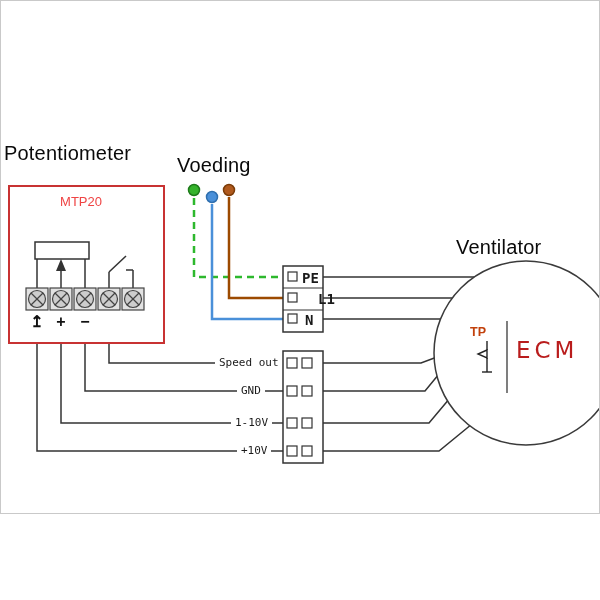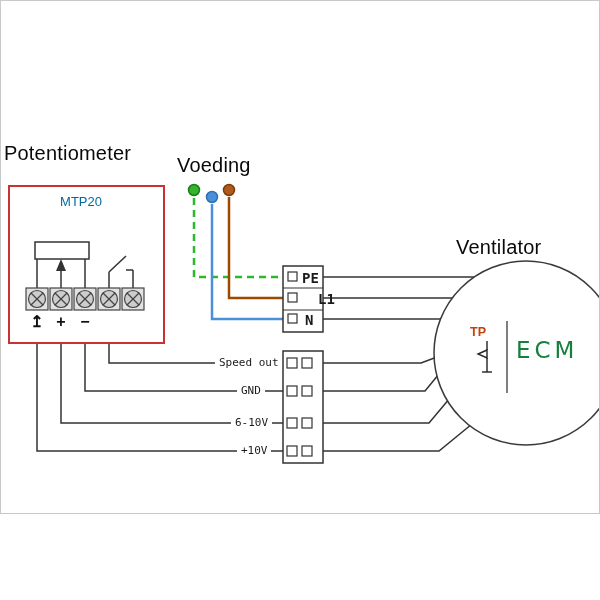--- a/index.html
+++ b/index.html
@@ -4,26 +4,26 @@
 <style>
   html,body{margin:0;padding:0;background:#fff;}
   #stage{
     position:relative;width:600px;height:514px;background:#ffffff;
     border:1px solid #c9c9c9;box-sizing:border-box;overflow:hidden;
     font-family:"Liberation Sans", sans-serif;color:#111;
   }
   #wires{position:absolute;left:0;top:0;}
   .lbl{position:absolute;white-space:nowrap;line-height:1;}
   .title{font-size:20px;color:#0a0a0a;letter-spacing:.2px;}
-  .model{font-size:13px;color:#0369a1;width:84px;text-align:center;}
+  .model{font-size:13px;color:#ef4444;width:84px;text-align:center;}
   .term{font-family:"DejaVu Sans Mono", monospace;font-size:14px;color:#1a1a1a;font-weight:bold;}
   .sig{font-family:"DejaVu Sans Mono", monospace;font-size:11px;color:#1a1a1a;font-weight:normal;}
   .sym{font-size:16px;font-weight:bold;color:#111;width:14px;text-align:center;}
   .tp{font-size:12.5px;font-weight:600;color:#c2410c;text-align:right;}
-  .ecm{font-size:23px;letter-spacing:4px;color:#15803d;font-family:"DejaVu Sans", sans-serif;}
+  .ecm{font-size:23px;letter-spacing:4px;color:#b91c1c;font-family:"DejaVu Sans", sans-serif;}
 </style>
 </head>
 <body>
 
 <div id="stage">
 
   <svg id="wires" width="600" height="600" viewBox="0 0 600 600">
 
     <g stroke="#333" stroke-width="1.5" fill="none">
       <path d="M108 342 V362 H214"></path>
@@ -143,19 +143,19 @@
   <div class="lbl sym" style="left:29px;top:313px">↥</div>
   <div class="lbl sym" style="left:53px;top:313px">+</div>
   <div class="lbl sym" style="left:77px;top:313px">−</div>
 
   <div class="lbl term" style="left:301px;top:270px">PE</div>
   <div class="lbl term" style="left:317px;top:291px">L1</div>
   <div class="lbl term" style="left:304px;top:312px">N</div>
 
   <div class="lbl sig" style="left:218px;top:356px">Speed out</div>
   <div class="lbl sig" style="left:240px;top:384px">GND</div>
-  <div class="lbl sig" style="left:234px;top:416px">6-10V</div>
+  <div class="lbl sig" style="left:234px;top:416px">1-10V</div>
   <div class="lbl sig" style="left:240px;top:444px">+10V</div>
 
   <div class="lbl tp" style="left:469px;top:325px">TP</div>
   <div class="lbl ecm" style="left:515px;top:338px">ECM</div>
 
 </div>
 
 </body></html>

